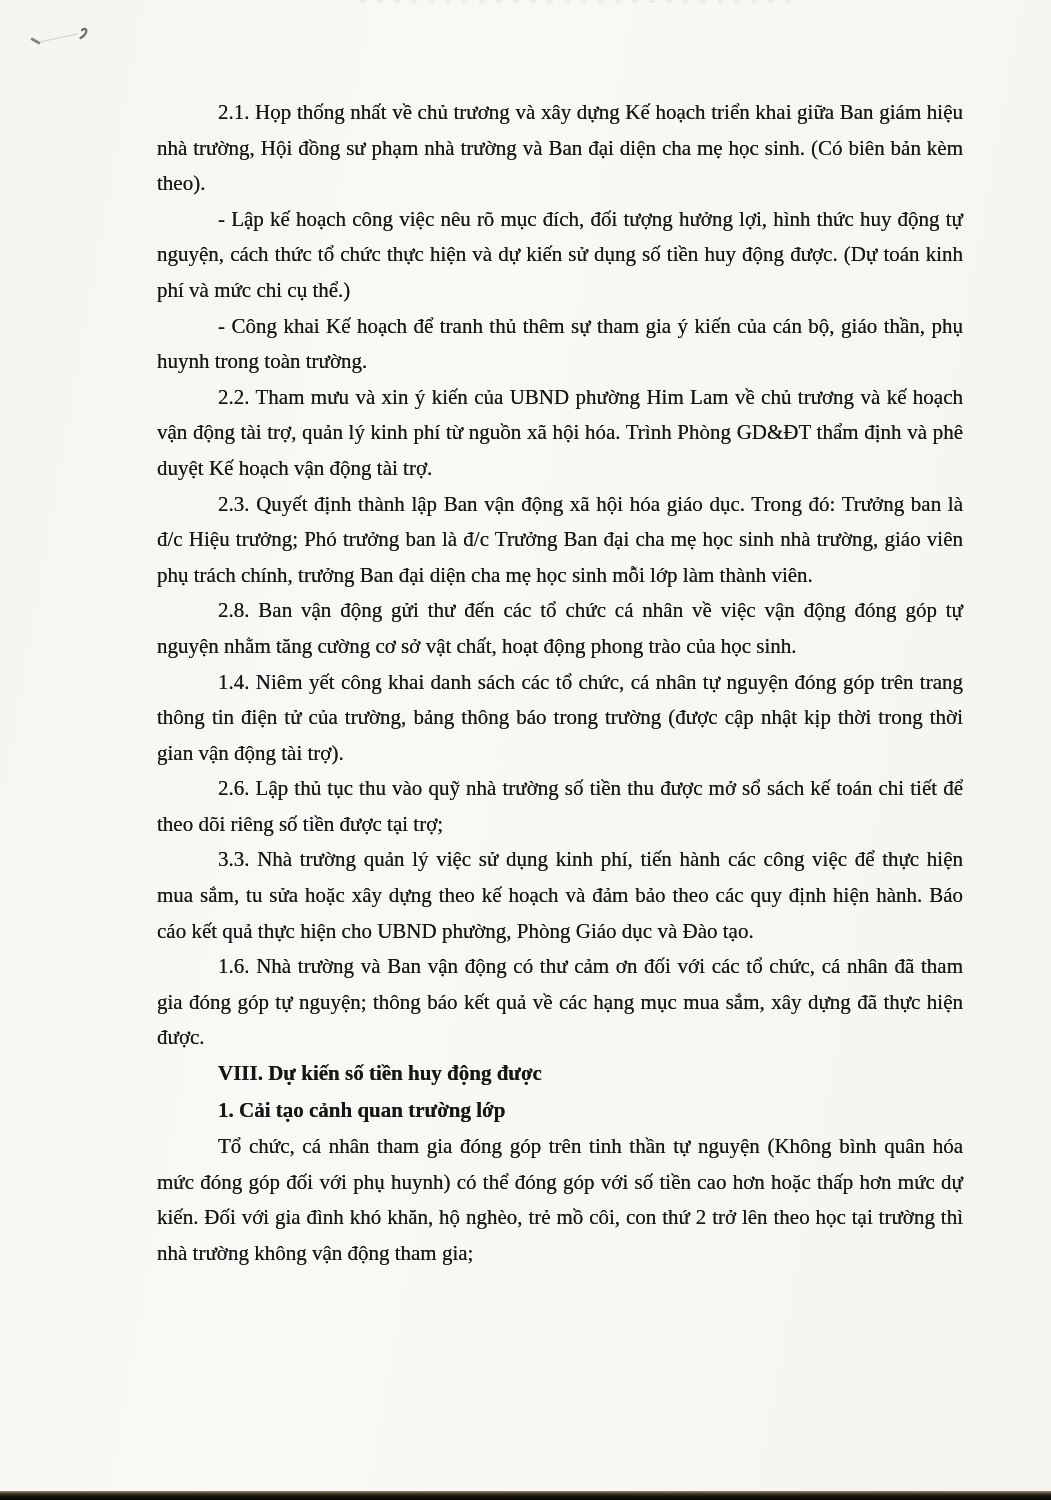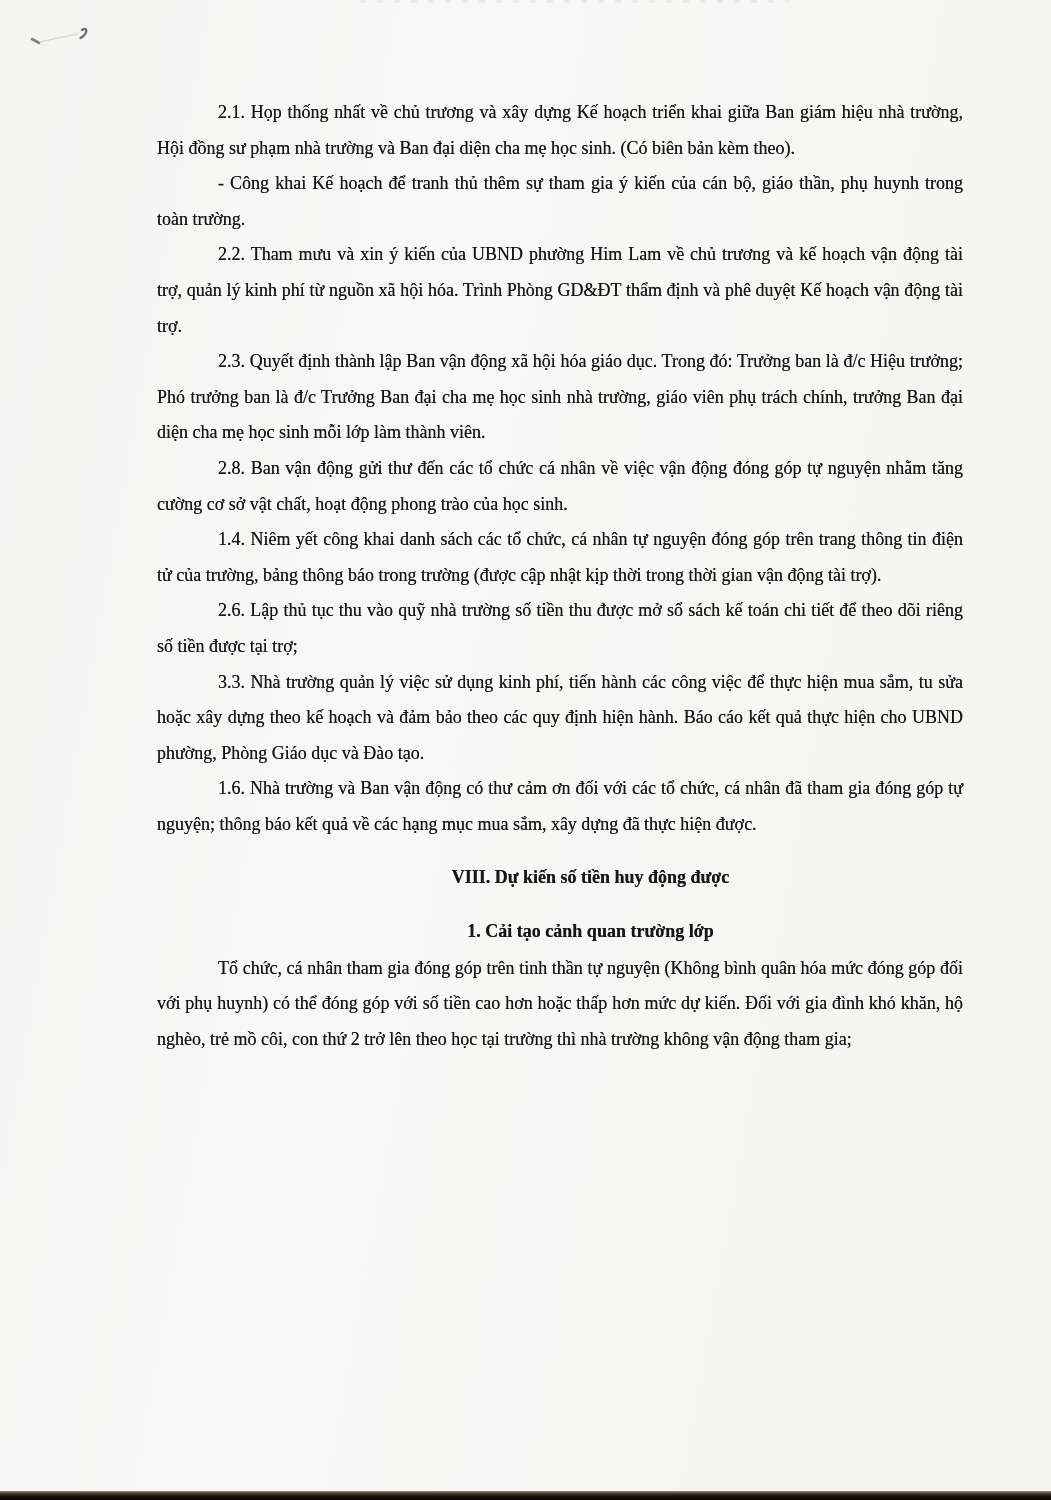--- a/index.html
+++ b/index.html
@@ -35,34 +35,34 @@
     top: 22px;
     width: 100px;
     height: 40px;
   }
   .text-block {
     position: absolute;
     left: 157px;
     top: 95px;
     width: 806px;
     font-family: "Liberation Serif", "DejaVu Serif", serif;
-    font-size: 18px;
+    font-size: 21px;
     line-height: 35.6px;
     color: #171614;
     text-align: justify;
     text-shadow: 0 0 0.5px rgba(23,22,20,0.8);
   }
   .text-block p {
     margin: 0;
     text-indent: 61px;
   }
   .text-block p.h {
     font-weight: bold;
-    text-align: center;
-    margin-top: 18px;
+    text-align: left;
+    margin-top: 0;
     margin-bottom: 1px;
   }
   .scan-bottom-bar {
     position: absolute;
     left: 0;
     right: 0;
     bottom: 0;
     height: 9px;
     background: linear-gradient(to bottom,
       #9b8a6b 0%,
@@ -79,20 +79,21 @@
   <div class="scan-top-noise"></div>
 
   <svg class="pen-mark" viewBox="0 0 100 40" xmlns="http://www.w3.org/2000/svg">
     <path d="M14,17 l7,4" stroke="#6e6e6c" stroke-width="2.6" stroke-linecap="round" fill="none" opacity="0.85"></path>
     <path d="M22,20 C38,16 50,14 60,12" stroke="#c8c6c0" stroke-width="1.1" fill="none" opacity="0.8"></path>
     <path d="M64,8 c3.5,-2.5 5.5,-0.5 3.5,3.5 c-1,2 -3,3.5 -5,4.5" stroke="#5d5d5b" stroke-width="2.2" stroke-linecap="round" fill="none" opacity="0.9"></path>
   </svg>
 
   <div class="text-block">
     <p>2.1. Họp thống nhất về chủ trương và xây dựng Kế hoạch triển khai giữa Ban giám hiệu nhà trường, Hội đồng sư phạm nhà trường và Ban đại diện cha mẹ học sinh. (Có biên bản kèm theo).</p>
+    <p>- Lập kế hoạch công việc nêu rõ mục đích, đối tượng hưởng lợi, hình thức huy động tự nguyện, cách thức tổ chức thực hiện và dự kiến sử dụng số tiền huy động được. (Dự toán kinh phí và mức chi cụ thể.)</p>
     <p>- Công khai Kế hoạch để tranh thủ thêm sự tham gia ý kiến của cán bộ, giáo thần, phụ huynh trong toàn trường.</p>
     <p>2.2. Tham mưu và xin ý kiến của UBND phường Him Lam về chủ trương và kế hoạch vận động tài trợ, quản lý kinh phí từ nguồn xã hội hóa. Trình Phòng GD&amp;ĐT thẩm định và phê duyệt Kế hoạch vận động tài trợ.</p>
     <p>2.3. Quyết định thành lập Ban vận động xã hội hóa giáo dục. Trong đó: Trưởng ban là đ/c Hiệu trưởng; Phó trưởng ban là đ/c Trưởng Ban đại cha mẹ học sinh nhà trường, giáo viên phụ trách chính, trưởng Ban đại diện cha mẹ học sinh mỗi lớp làm thành viên.</p>
     <p>2.8. Ban vận động gửi thư đến các tổ chức cá nhân về việc vận động đóng góp tự nguyện nhằm tăng cường cơ sở vật chất, hoạt động phong trào của học sinh.</p>
     <p>1.4. Niêm yết công khai danh sách các tổ chức, cá nhân tự nguyện đóng góp trên trang thông tin điện tử của trường, bảng thông báo trong trường (được cập nhật kịp thời trong thời gian vận động tài trợ).</p>
     <p>2.6. Lập thủ tục thu vào quỹ nhà trường số tiền thu được mở sổ sách kế toán chi tiết để theo dõi riêng số tiền được tại trợ;</p>
     <p>3.3. Nhà trường quản lý việc sử dụng kinh phí, tiến hành các công việc để thực hiện mua sắm, tu sửa hoặc xây dựng theo kế hoạch và đảm bảo theo các quy định hiện hành. Báo cáo kết quả thực hiện cho UBND phường, Phòng Giáo dục và Đào tạo.</p>
     <p>1.6. Nhà trường và Ban vận động có thư cảm ơn đối với các tổ chức, cá nhân đã tham gia đóng góp tự nguyện; thông báo kết quả về các hạng mục mua sắm, xây dựng đã thực hiện được.</p>
     <p class="h">VIII. Dự kiến số tiền huy động được</p>
     <p class="h">1. Cải tạo cảnh quan trường lớp</p>

